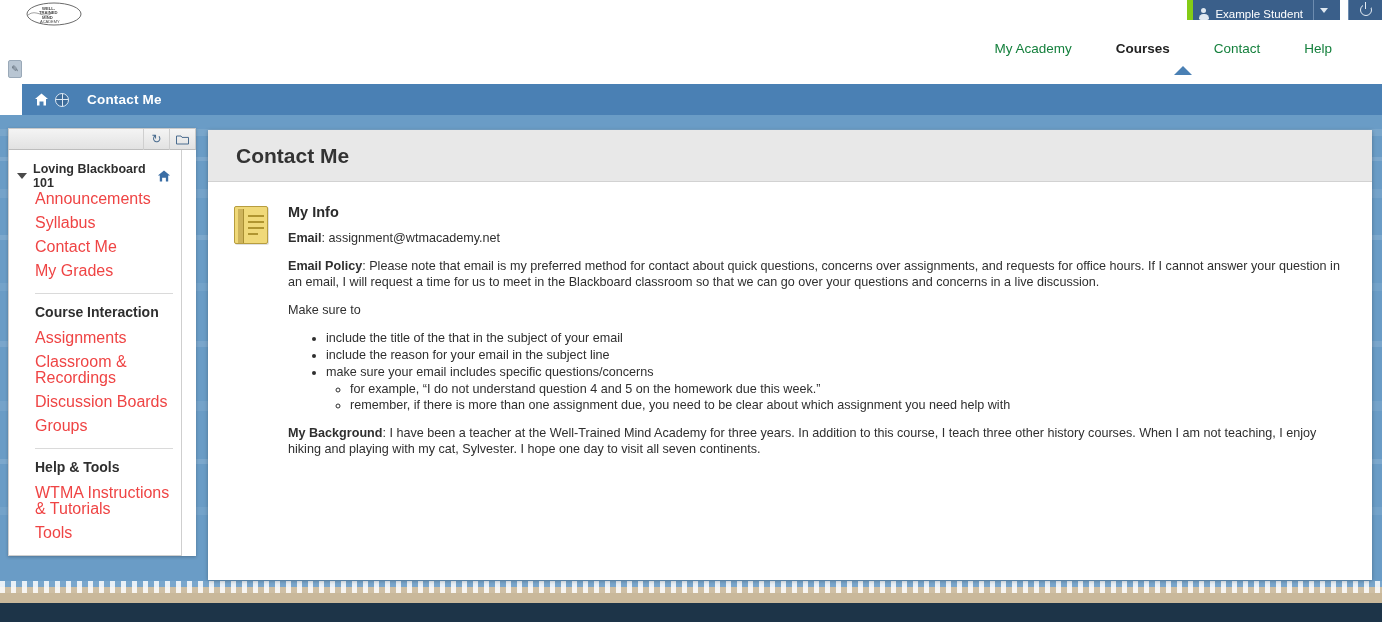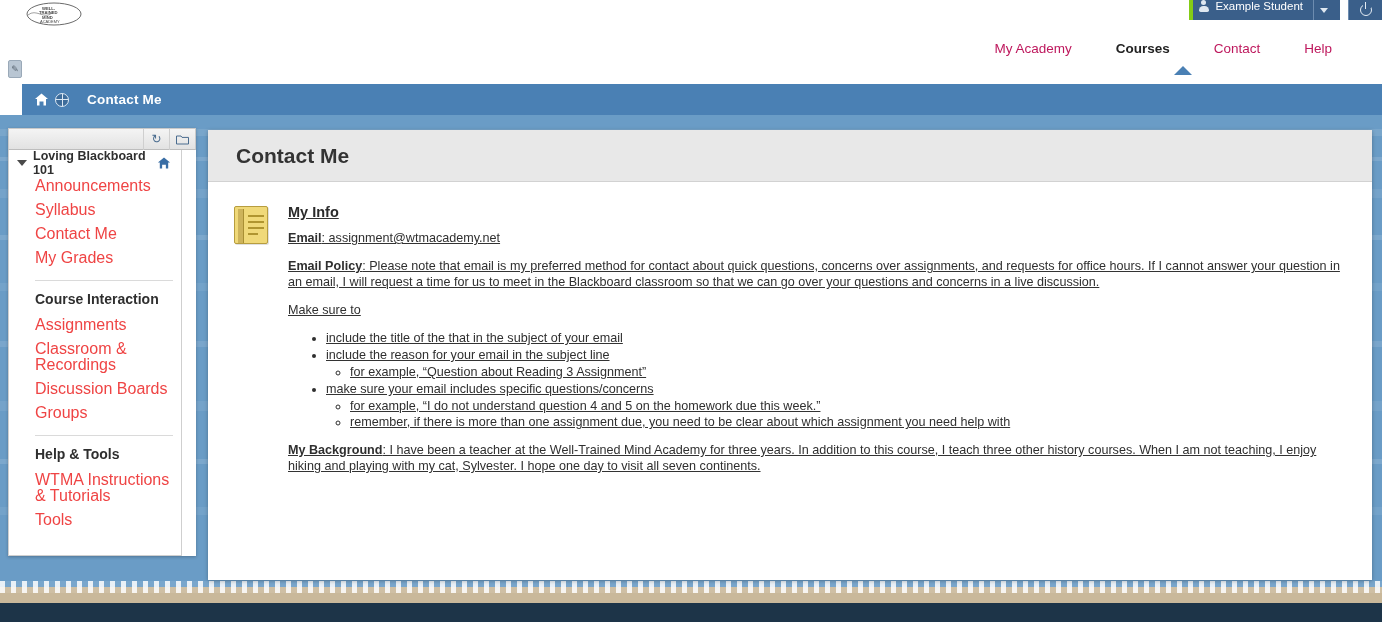--- a/index.html
+++ b/index.html
@@ -29,24 +29,24 @@
   .logo svg { display: block; }
 
   .user-pill {
     position: absolute;
     right: 42px; top: 0;
     height: 20px;
     background: #3a5f8a;
     color: #fff;
     font-size: 11.5px;
     display: flex;
-    align-items: flex-start;
+    align-items: flex-end;
     padding: 0 6px 0 5px;
     gap: 6px;
-    border-left: 4px solid #84cc16;
+    border-left: 6px solid #84cc16;
   }
   .user-pill .person {
     display: inline-block;
     width: 11px; height: 12px;
     position: relative;
   }
   .user-pill .person::before {
     content: "";
     position: absolute;
     left: 3px; top: 0;
@@ -115,21 +115,21 @@
   }
   .gnav-items {
     position: absolute;
     right: 28px; top: 0;
     display: flex;
     align-items: flex-start;
     gap: 0;
   }
   .gnav-item {
     font-size: 13.5px;
-    color: #be185d;
+    color: #15803d;
     padding: 5px 22px 0 22px;
     cursor: pointer;
     white-space: nowrap;
   }
   .gnav-item.active {
     color: #222;
     font-weight: bold;
   }
   .gnav-arrow {
     position: absolute;
@@ -268,21 +268,21 @@
     color: #4a6c8f;
     font-size: 12px;
   }
   .sidebar-body {
     position: absolute;
     left: 8px; top: 150px;
     width: 174px; height: 406px;
     background: #ffffff;
     border: 1px solid #cfcfcf;
     border-top: none;
-    padding-top: 2px;
+    padding-top: 15px;
   }
   .course-head {
     display: flex;
     align-items: center;
     padding: 0 10px 0 8px;
     height: 22px;
   }
   .tri-down {
     width: 0; height: 0;
     border-left: 5px solid transparent;
@@ -340,21 +340,20 @@
     color: #333;
   }
   .content-body {
     position: relative;
     padding: 22px 26px 0 26px;
   }
 
   .item-row {
     display: flex;
     gap: 14px;
-    text-decoration: underline;
   }
   .item-icon {
     flex: 0 0 auto;
     width: 40px;
     padding-top: 2px;
   }
   .note-icon {
     width: 34px; height: 38px;
     background: #f0d979;
     border: 1px solid #b79d3f;
@@ -548,23 +547,20 @@
         <p class="para"><b>Email Policy</b><span>: Please note that email is my preferred method for contact about quick questions, concerns over assignments, and requests for office hours. If I cannot answer your question in an email, I will request a time for us to meet in the Blackboard classroom so that we can go over your questions and concerns in a live discussion.</span></p>
 
         <p class="para">Make sure to</p>
 
         <ul class="l1">
           <li>
             <span>include the title of the that in the subject of your email</span>
           </li>
           <li>
             <span>include the reason for your email in the subject line</span>
-            <ul class="l2">
-              <li>for example, “Question about Reading 3 Assignment”</li>
-            </ul>
           </li>
           <li>
             <span>make sure your email includes specific questions/concerns</span>
             <ul class="l2">
               <li>for example, “I do not understand question 4 and 5 on the homework due this week.”</li>
               <li>remember, if there is more than one assignment due, you need to be clear about which assignment you need help with</li>
             </ul>
           </li>
         </ul>
 

